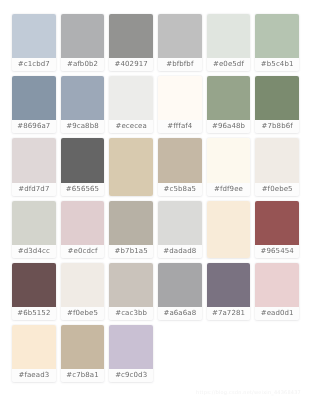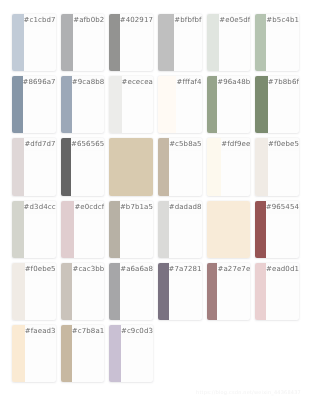--- a/index.html
+++ b/index.html
@@ -25,21 +25,21 @@
     display: grid;
     grid-template-columns: repeat(6, 1fr);
     grid-template-rows: repeat(6, 1fr);
     column-gap: 5px;
     row-gap: 5px;
     width: 100%;
     height: 368px;
   }
   .swatch-card {
     display: flex;
-    flex-direction: row;
+    flex-direction: column;
     background: #fdfdfd;
     border-radius: 2px;
     overflow: hidden;
     box-shadow: 0 0 2px rgba(120,120,130,0.20), 0 1px 2px rgba(120,120,130,0.10);
   }
   .swatch-color {
     flex: 1 1 auto;
     width: 100%;
     min-height: 0;
   }
@@ -160,40 +160,40 @@
         <div class="swatch-label">#dadad8</div>
       </div>
       <div class="swatch-card">
         <div class="swatch-color" style="background-color: rgb(248, 235, 216);"></div>
       </div>
       <div class="swatch-card">
         <div class="swatch-color" style="background-color: rgb(150, 84, 84);"></div>
         <div class="swatch-label">#965454</div>
       </div>
       <div class="swatch-card">
+        <div class="swatch-color" style="background-color: rgb(107, 81, 82);"></div>
+        <div class="swatch-label">#6b5152</div>
+      </div>
+      <div class="swatch-card">
         <div class="swatch-color" style="background-color: rgb(240, 235, 229);"></div>
         <div class="swatch-label">#f0ebe5</div>
       </div>
       <div class="swatch-card">
         <div class="swatch-color" style="background-color: rgb(202, 195, 187);"></div>
         <div class="swatch-label">#cac3bb</div>
       </div>
       <div class="swatch-card">
         <div class="swatch-color" style="background-color: rgb(166, 166, 168);"></div>
         <div class="swatch-label">#a6a6a8</div>
       </div>
       <div class="swatch-card">
         <div class="swatch-color" style="background-color: rgb(122, 114, 129);"></div>
         <div class="swatch-label">#7a7281</div>
       </div>
       <div class="swatch-card">
-        <div class="swatch-color" style="background-color: rgb(162, 126, 126);"></div>
-        <div class="swatch-label">#a27e7e</div>
-      </div>
-      <div class="swatch-card">
         <div class="swatch-color" style="background-color: rgb(234, 208, 209);"></div>
         <div class="swatch-label">#ead0d1</div>
       </div>
       <div class="swatch-card">
         <div class="swatch-color" style="background-color: rgb(250, 234, 211);"></div>
         <div class="swatch-label">#faead3</div>
       </div>
       <div class="swatch-card">
         <div class="swatch-color" style="background-color: rgb(199, 184, 161);"></div>
         <div class="swatch-label">#c7b8a1</div>

